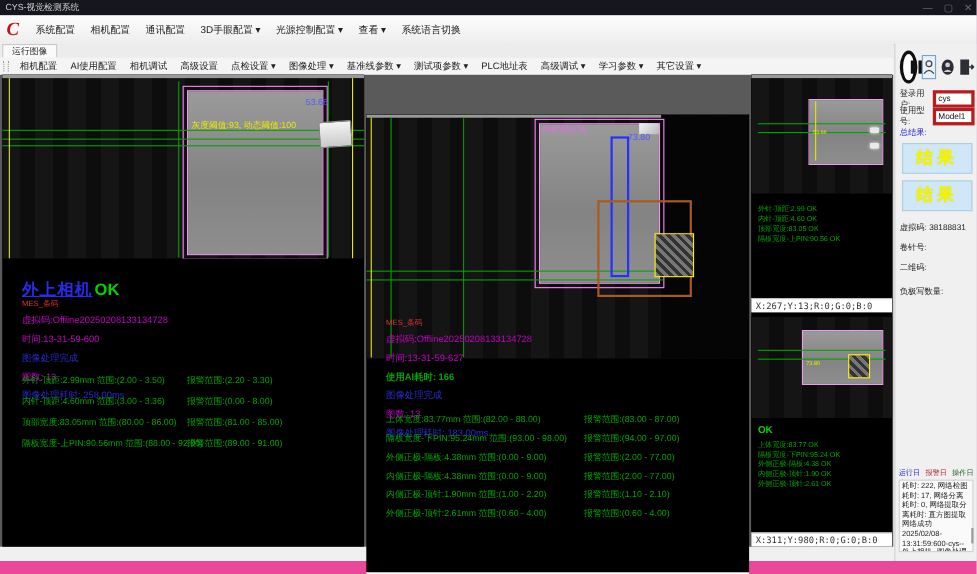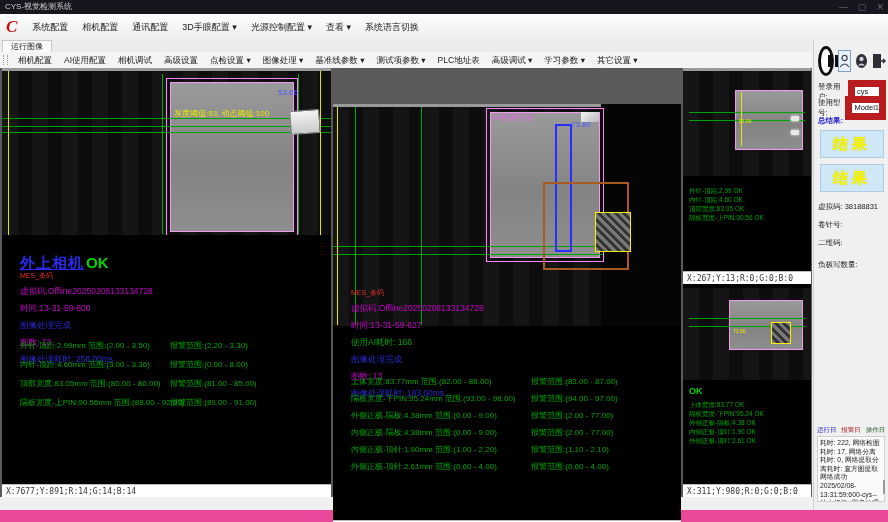--- a/index.html
+++ b/index.html
@@ -55,44 +55,44 @@
   .ovl-magenta{position:absolute;color:#e070e0;font-size:8px;white-space:nowrap;}
   .dot-w{position:absolute;width:8px;height:5px;background:#e9e9e9;border-radius:1px;box-shadow:0 0 3px #fff;}
 
   
   .caminfo{position:absolute;left:18px;font-size:8.5px;}
   .camtitle{font-size:15px;font-weight:bold;color:#2a2aee;text-decoration:underline;letter-spacing:1px;}
   .camok{font-size:15px;font-weight:bold;color:#00d400;margin-left:2px;text-decoration:none;display:inline-block;}
   .mesline{color:#e03030;font-size:7px;margin-top:-2px;}
   .mag{color:#c400c4;margin-top:5px;}
   .blu{color:#2a2acc;margin-top:5px;}
-  .grn{color:#00a400;margin-top:5px;}
+  .grn{color:#00a400;margin-top:5px;font-weight:bold;}
   .meas{position:absolute;left:18px;color:#00a400;font-size:8px;white-space:nowrap;}
   .meas .alarm{position:absolute;color:#00a400;}
   .vleft .meas .alarm{left:150px;}
   .vcenter .meas .alarm{left:180px;}
 
   
   .thumb{position:absolute;left:0;width:128px;background:#000;}
   .minilines{position:absolute;left:6px;color:#00a400;font-size:6.5px;line-height:9px;white-space:nowrap;}
   .miniok{position:absolute;left:6px;color:#00d400;font-weight:bold;font-size:9px;}
 
   
   .side{position:absolute;left:813px;top:40px;width:75px;height:470px;background:#f0f0f0;border-left:1px solid #cfcfcf;}
   .ctrlrow{position:absolute;left:4px;top:6px;width:68px;height:30px;display:flex;align-items:center;gap:4px;}
   .pausebtn{width:24px;height:24px;border:3px solid #101010;border-radius:50%;background:#fff;position:relative;cursor:pointer;}
   .pausebtn i{position:absolute;top:6px;width:3px;height:12px;background:#101010;}
   .pausebtn i.b1{left:7px;} .pausebtn i.b2{left:14px;}
   .iconbox{width:15px;height:20px;display:flex;align-items:center;justify-content:center;cursor:pointer;}
   .iconbox.sel{border:1px solid #7aa0c8;background:#e8f1fa;}
   .fieldrow{position:absolute;left:4px;width:68px;font-size:7.5px;color:#222;display:flex;align-items:center;}
   .fieldrow .lb{width:30px;}
-  .fieldrow .tb{flex:1;height:10px;background:#fff;border:7px solid #b91c1c;font-size:7.5px;line-height:10px;padding-left:2px;color:#111;}
+  .fieldrow .tb{flex:1;height:10px;background:#fff;border:3px solid #b91c1c;font-size:7.5px;line-height:10px;padding-left:2px;color:#111;}
   .lbl{position:absolute;left:4px;font-size:7.5px;color:#222;}
-  .lbl-blue{color:#1a1acc;font-weight:bold;}
+  .lbl-blue{color:#1a1acc;font-weight:normal;}
   .resultbox{position:absolute;left:6px;width:62px;height:26px;background:#cfe7f6;border:1px solid #aecde2;color:#f4f400;font-weight:bold;font-size:15px;text-align:center;line-height:26px;letter-spacing:4px;text-shadow:0 0 1px #d8d800;}
   .logtabs{position:absolute;left:3px;top:386px;width:70px;display:flex;gap:3px;font-size:6.5px;}
   .logtabs span{cursor:pointer;}
   .lt0{color:#1a1acc;} .lt1{color:#b02020;} .lt2{color:#206020;}
   .logbox{position:absolute;left:3px;top:396px;width:68px;height:66px;background:#fafafa;border:1px solid #cfcfcf;font-size:6.8px;line-height:8.6px;color:#222;padding:2px;box-sizing:border-box;overflow:hidden;}
   .logscroll{position:absolute;right:4px;top:440px;width:2px;height:14px;background:#999;}
 
   
   .statusbar{position:absolute;left:0;top:497px;width:812px;height:13px;background:#f0f0f0;border-top:1px solid #d5d5d5;display:flex;align-items:center;gap:6px;font-size:7.5px;color:#222;padding-left:3px;}
   .badge{padding:0 4px;line-height:11px;color:#111;}
@@ -174,21 +174,20 @@
           <div class="blu">图像处理完成</div>
           <div class="mag">图数: 13</div>
           <div class="blu">图像处理耗时: 258.00ms</div>
         </div>
 
         <div class="meas" style="top:272px;"><span>外针-顶距:2.99mm 范围:(2.00 - 3.50)</span><span class="alarm">报警范围:(2.20 - 3.30)</span></div>
         <div class="meas" style="top:291px;"><span>内针-顶距:4.60mm 范围:(3.00 - 3.36)</span><span class="alarm">报警范围:(0.00 - 8.00)</span></div>
         <div class="meas" style="top:310px;"><span>顶部宽度:83.05mm 范围:(80.00 - 86.00)</span><span class="alarm">报警范围:(81.00 - 85.00)</span></div>
         <div class="meas" style="top:329px;"><span>隔板宽度-上PIN:90.56mm 范围:(88.00 - 92.00)</span><span class="alarm">报警范围:(89.00 - 91.00)</span></div>
 
-        <div class="coordbar" style="top:416px;">X:7677;Y:891;R:14;G:14;B:14</div>
       </div>
 
       <div class="view vcenter">
         <div class="imgarea" style="height:222px;">
           <div class="strip-bg"></div>
           <div class="topstrip"></div>
           <div style="position:absolute;right:0;top:0;width:80px;height:100%;background:#050505;"></div>
           <div class="part" style="left:157px;top:8px;width:108px;height:144px;"></div>
           <div class="glare" style="left:248px;top:8px;width:18px;height:10px;"></div>
           <div class="roi-magenta" style="left:153px;top:4px;width:116px;height:152px;"></div>

